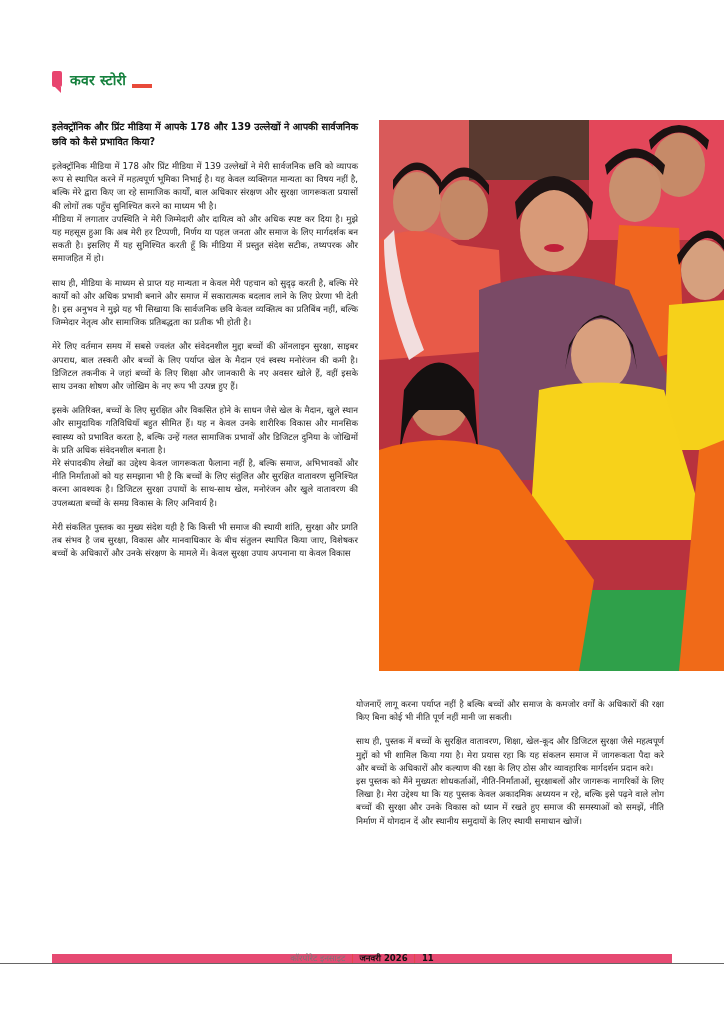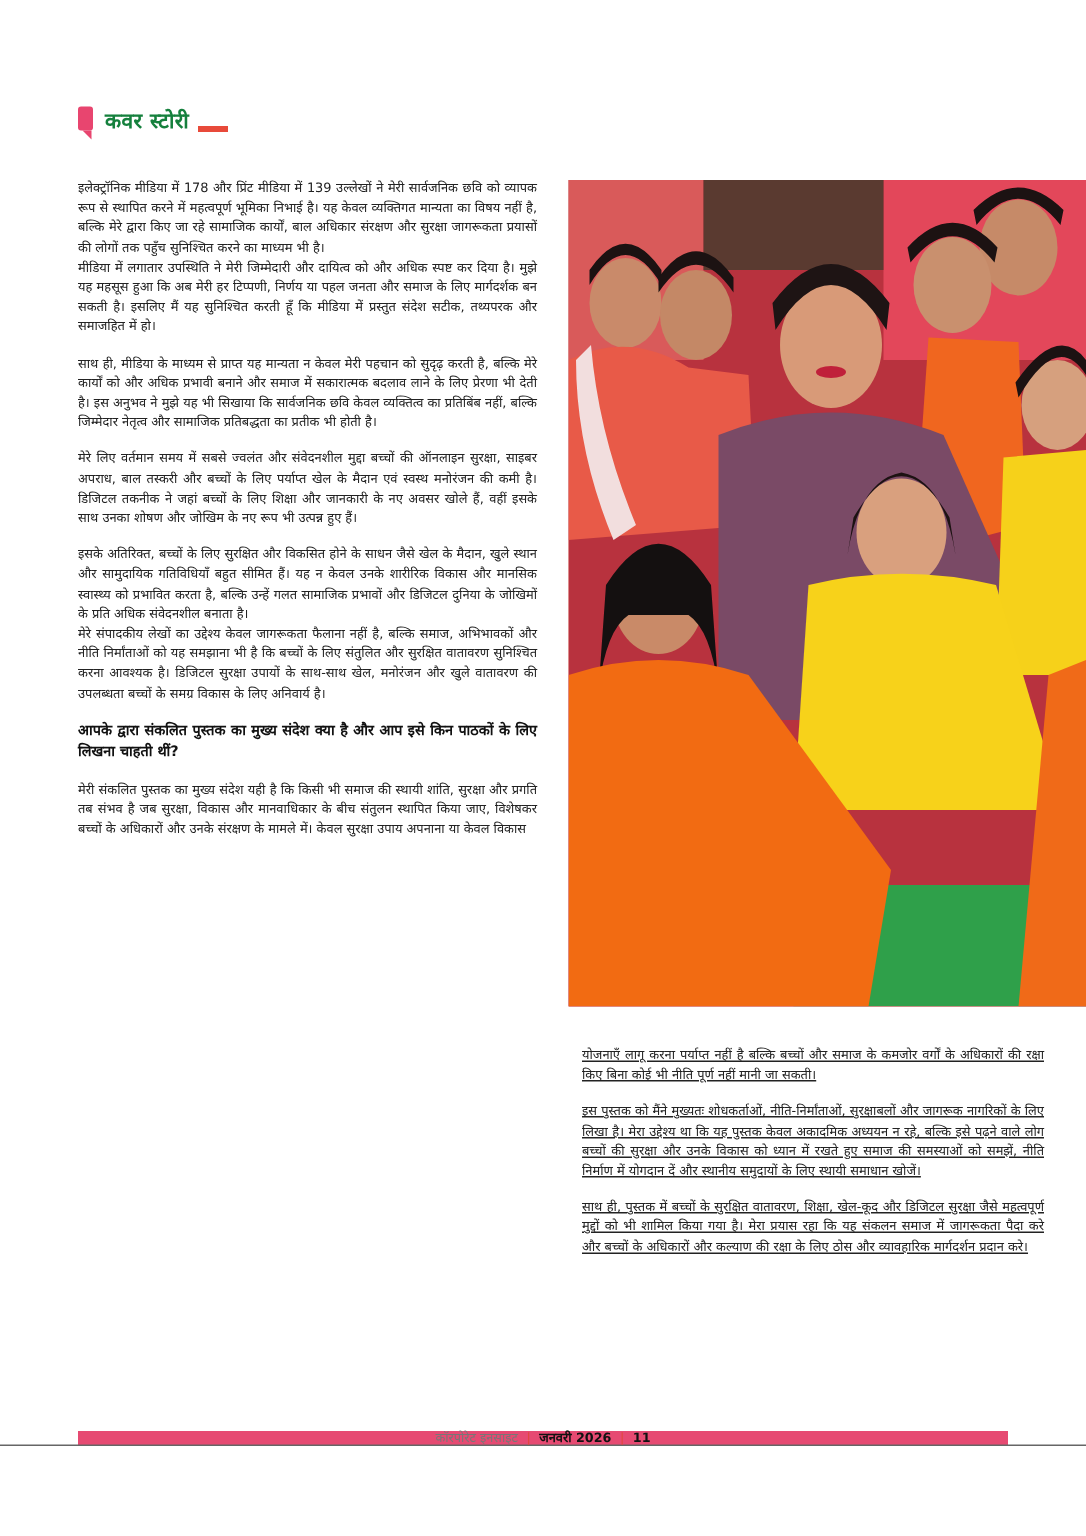--- a/index.html
+++ b/index.html
@@ -8,21 +8,21 @@
 
   .section-head { position: absolute; left: 52px; top: 66px; height: 26px; display: flex; align-items: center; }
   .quote-mark { width: 10px; height: 16px; background: #e8456f; border-radius: 2px 2px 2px 2px; position: relative; margin-right: 8px; }
   .quote-mark::after { content: ""; position: absolute; left: 3px; bottom: -6px; width: 0; height: 0;
         border-left: 6px solid transparent; border-top: 6px solid #e8456f; }
   .section-title { font-size: 14px; font-weight: bold; color: #15803d; letter-spacing: 0.2px; }
   .section-underline { width: 20px; height: 4px; background: #e84a3a; margin-left: 6px; margin-top: 14px; }
 
   .col { position: absolute; font-size: 8.6px; line-height: 13.2px; text-align: justify; color: #222; }
   .col-left { left: 52px; top: 120px; width: 306px; }
-  .col-right { left: 388px; top: 698px; width: 308px; text-decoration: underline; }
+  .col-right { left: 356px; top: 698px; width: 308px; }
   .q { font-weight: bold; font-size: 9.6px; line-height: 14.5px; color: #111; margin: 0 0 11px 0; }
   .p { margin: 0 0 11px 0; }
   .p.tight { margin-bottom: 0; }
 
   .photo { position: absolute; left: 379px; top: 120px; width: 345px; height: 551px; overflow: hidden; background: #c83a3a; }
   .photo svg { display: block; }
 
   .footer-band { position: absolute; left: 52px; top: 954px; width: 620px; height: 10px; background: #e64a72; }
   .footer-rule { position: absolute; left: 0; top: 963px; width: 724px; height: 1px; background: #666; }
   .footer { position: absolute; left: 0; top: 952px; width: 724px; text-align: center; font-size: 8.5px; }
@@ -34,27 +34,27 @@
 </head>
 <body>
 
 <div class="section-head">
   <span class="quote-mark"></span>
   <span class="section-title">कवर स्टोरी</span>
   <span class="section-underline"></span>
 </div>
 
 <div class="col col-left" id="col-left">
+    <p class="q">इलेक्ट्रॉनिक और प्रिंट मीडिया में आपके 178 और 139 उल्लेखों ने आपकी सार्वजनिक छवि को कैसे प्रभावित किया?</p>
     <p class="p tight">इलेक्ट्रॉनिक मीडिया में 178 और प्रिंट मीडिया में 139 उल्लेखों ने मेरी सार्वजनिक छवि को व्यापक रूप से स्थापित करने में महत्वपूर्ण भूमिका निभाई है। यह केवल व्यक्तिगत मान्यता का विषय नहीं है, बल्कि मेरे द्वारा किए जा रहे सामाजिक कार्यों, बाल अधिकार संरक्षण और सुरक्षा जागरूकता प्रयासों की लोगों तक पहुँच सुनिश्चित करने का माध्यम भी है।</p>
     <p class="p">मीडिया में लगातार उपस्थिति ने मेरी जिम्मेदारी और दायित्व को और अधिक स्पष्ट कर दिया है। मुझे यह महसूस हुआ कि अब मेरी हर टिप्पणी, निर्णय या पहल जनता और समाज के लिए मार्गदर्शक बन सकती है। इसलिए मैं यह सुनिश्चित करती हूँ कि मीडिया में प्रस्तुत संदेश सटीक, तथ्यपरक और समाजहित में हो।</p>
     <p class="p">साथ ही, मीडिया के माध्यम से प्राप्त यह मान्यता न केवल मेरी पहचान को सुदृढ़ करती है, बल्कि मेरे कार्यों को और अधिक प्रभावी बनाने और समाज में सकारात्मक बदलाव लाने के लिए प्रेरणा भी देती है। इस अनुभव ने मुझे यह भी सिखाया कि सार्वजनिक छवि केवल व्यक्तित्व का प्रतिबिंब नहीं, बल्कि जिम्मेदार नेतृत्व और सामाजिक प्रतिबद्धता का प्रतीक भी होती है।</p>
     <p class="p">मेरे लिए वर्तमान समय में सबसे ज्वलंत और संवेदनशील मुद्दा बच्चों की ऑनलाइन सुरक्षा, साइबर अपराध, बाल तस्करी और बच्चों के लिए पर्याप्त खेल के मैदान एवं स्वस्थ मनोरंजन की कमी है। डिजिटल तकनीक ने जहां बच्चों के लिए शिक्षा और जानकारी के नए अवसर खोले हैं, वहीं इसके साथ उनका शोषण और जोखिम के नए रूप भी उत्पन्न हुए हैं।</p>
     <p class="p tight">इसके अतिरिक्त, बच्चों के लिए सुरक्षित और विकसित होने के साधन जैसे खेल के मैदान, खुले स्थान और सामुदायिक गतिविधियाँ बहुत सीमित हैं। यह न केवल उनके शारीरिक विकास और मानसिक स्वास्थ्य को प्रभावित करता है, बल्कि उन्हें गलत सामाजिक प्रभावों और डिजिटल दुनिया के जोखिमों के प्रति अधिक संवेदनशील बनाता है।</p>
     <p class="p">मेरे संपादकीय लेखों का उद्देश्य केवल जागरूकता फैलाना नहीं है, बल्कि समाज, अभिभावकों और नीति निर्मांताओं को यह समझाना भी है कि बच्चों के लिए संतुलित और सुरक्षित वातावरण सुनिश्चित करना आवश्यक है। डिजिटल सुरक्षा उपायों के साथ-साथ खेल, मनोरंजन और खुले वातावरण की उपलब्धता बच्चों के समग्र विकास के लिए अनिवार्य है।</p>
-    <p class="q">आपके द्वारा संकलित पुस्तक का मुख्य संदेश क्या है और आप इसे किन पाठकों के लिए लिखना चाहती थीं?</p>
     <p class="p tight">मेरी संकलित पुस्तक का मुख्य संदेश यही है कि किसी भी समाज की स्थायी शांति, सुरक्षा और प्रगति तब संभव है जब सुरक्षा, विकास और मानवाधिकार के बीच संतुलन स्थापित किया जाए, विशेषकर बच्चों के अधिकारों और उनके संरक्षण के मामले में। केवल सुरक्षा उपाय अपनाना या केवल विकास</p>
   </div>
 
 <div class="photo" title="एक महिला पारंपरिक परिधानों में बच्चों के साथ बैठी हुई">
   <svg width="345" height="551" viewBox="0 0 345 551">
 
     <rect x="0" y="0" width="345" height="551" fill="#b8323e"></rect>
     <rect x="0" y="0" width="90" height="120" fill="#d95a5a"></rect>
     <rect x="210" y="0" width="135" height="120" fill="#e3475a"></rect>
     <rect x="90" y="0" width="120" height="60" fill="#5a3a30"></rect>
@@ -90,22 +90,22 @@
     <ellipse cx="60" cy="280" rx="30" ry="36" fill="#c98a68"></ellipse>
     <path d="M25 270 Q60 215 95 270 L100 340 Q95 300 80 290 L40 290 Q25 300 20 340 Z" fill="#141010"></path>
     <path d="M0 330 Q60 310 120 330 L215 460 L200 551 L0 551 Z" fill="#f26b12"></path>
 
     <path d="M320 330 L345 320 L345 551 L300 551 Z" fill="#f06a18"></path>
   </svg>
 </div>
 
 <div class="col col-right" id="col-right">
     <p class="p">योजनाएँ लागू करना पर्याप्त नहीं है बल्कि बच्चों और समाज के कमजोर वर्गों के अधिकारों की रक्षा किए बिना कोई भी नीति पूर्ण नहीं मानी जा सकती।</p>
+    <p class="p tight">साथ ही, पुस्तक में बच्चों के सुरक्षित वातावरण, शिक्षा, खेल-कूद और डिजिटल सुरक्षा जैसे महत्वपूर्ण मुद्दों को भी शामिल किया गया है। मेरा प्रयास रहा कि यह संकलन समाज में जागरूकता पैदा करे और बच्चों के अधिकारों और कल्याण की रक्षा के लिए ठोस और व्यावहारिक मार्गदर्शन प्रदान करे।</p>
     <p class="p">इस पुस्तक को मैंने मुख्यतः शोधकर्ताओं, नीति-निर्मांताओं, सुरक्षाबलों और जागरूक नागरिकों के लिए लिखा है। मेरा उद्देश्य था कि यह पुस्तक केवल अकादमिक अध्ययन न रहे, बल्कि इसे पढ़ने वाले लोग बच्चों की सुरक्षा और उनके विकास को ध्यान में रखते हुए समाज की समस्याओं को समझें, नीति निर्माण में योगदान दें और स्थानीय समुदायों के लिए स्थायी समाधान खोजें।</p>
-    <p class="p tight">साथ ही, पुस्तक में बच्चों के सुरक्षित वातावरण, शिक्षा, खेल-कूद और डिजिटल सुरक्षा जैसे महत्वपूर्ण मुद्दों को भी शामिल किया गया है। मेरा प्रयास रहा कि यह संकलन समाज में जागरूकता पैदा करे और बच्चों के अधिकारों और कल्याण की रक्षा के लिए ठोस और व्यावहारिक मार्गदर्शन प्रदान करे।</p>
   </div>
 
 <div class="footer-band"></div>
 <div class="footer-rule"></div>
 <div class="footer">
   <span class="mag">कॉरपोरेट इनसाइट</span>
   <span class="sep">|</span>
   <span class="month">जनवरी 2026</span>
   <span class="sep">|</span>
   <span class="page">11</span>

